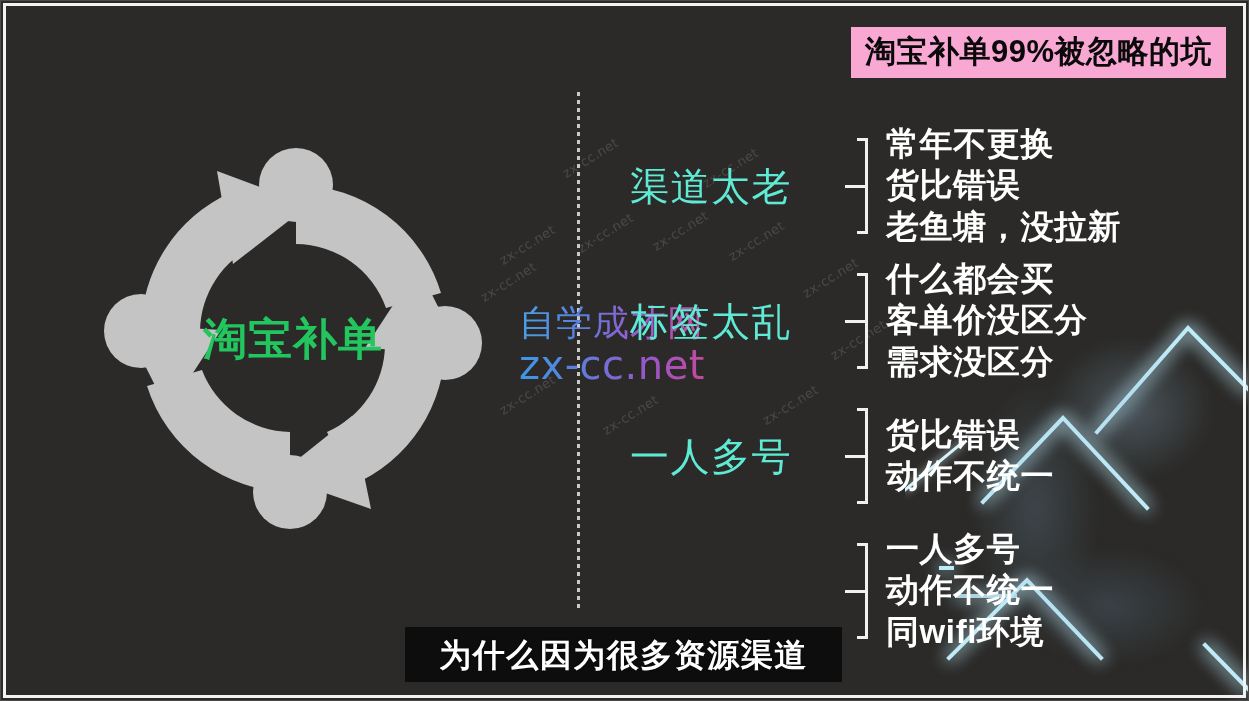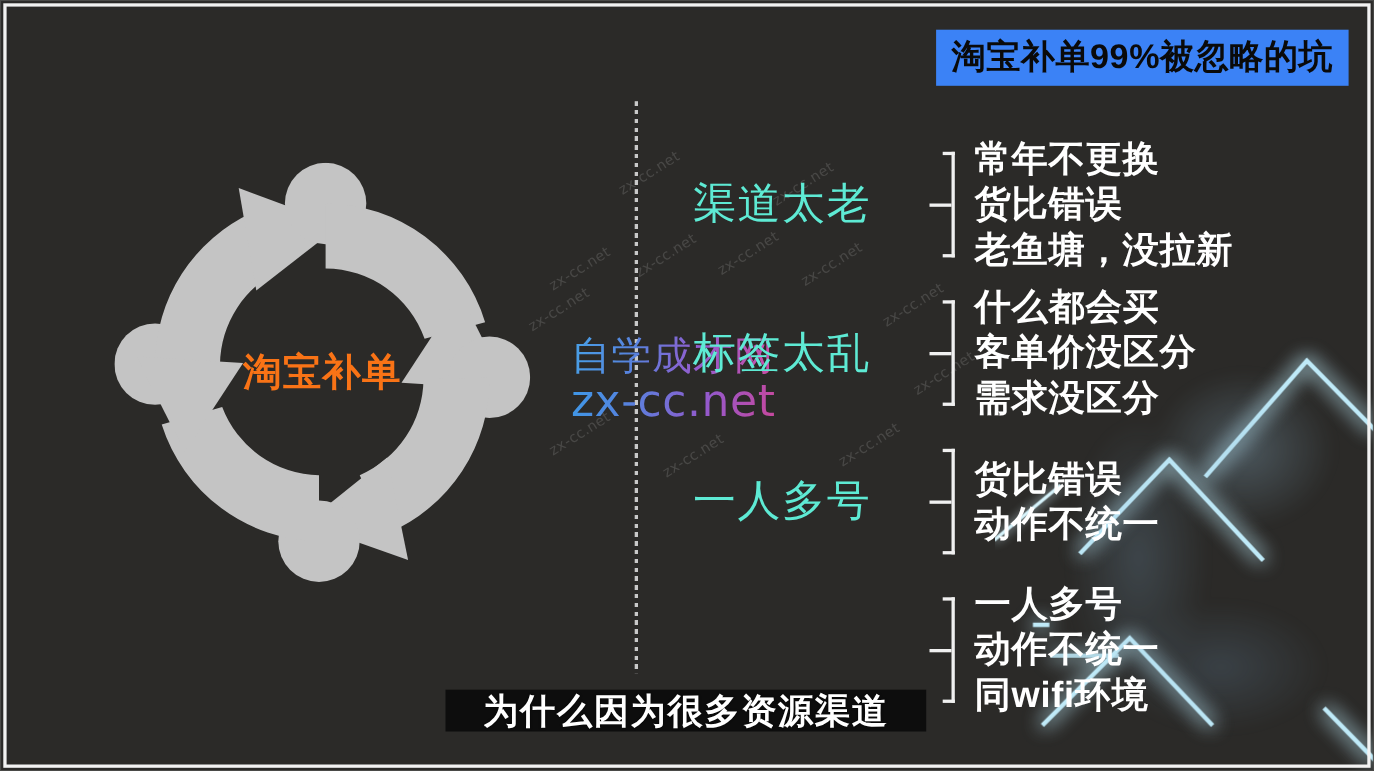--- a/index.html
+++ b/index.html
@@ -60,23 +60,23 @@
   }
   #cycle .center-text{
     position:absolute;
     left:0; top:0; width:100%; height:100%;
     display:flex; flex-direction:column;
     align-items:center; justify-content:center;
     z-index:4;
   }
   #cycle .center-text span{
     display:block;
-    color:#f97316;
+    color:#22c55e;
     font-weight:bold;
-    font-size:35px;
+    font-size:44px;
     line-height:1.18;
     letter-spacing:1px;
     white-space:nowrap;
   }
 
   
   #divider{
     position:absolute;
     left:577px; top:92px;
     width:3px; height:520px;
@@ -215,21 +215,21 @@
     font-size:33px;
     line-height:1.27;
     letter-spacing:.6px;
     white-space:nowrap;
   }
 
   
   #subtitle{
     position:absolute;
     left:405px; top:627px;
-    width:437px; height:38px;
+    width:437px; height:55px;
     background:#0d0d0d;
     display:flex; align-items:center; justify-content:center;
     z-index:30;
   }
   #subtitle .sub-text{
     color:#fff;
     font-weight:bold;
     font-size:32px;
     line-height:1;
     letter-spacing:1.5px;
@@ -337,21 +337,21 @@
       <div class="wm" style="left: 700px; top: 178px;">zx-cc.net</div>
     </div>
 
   <div id="divider"></div>
 
   <div id="wm-logo">
     <div class="wm-cn">自学成才网</div>
     <div class="wm-en">zx-cc.net</div>
   </div>
 
-  <div id="title-box" style="background: #3b82f6; text-align: center;">
+  <div id="title-box" style="background: #f9a8d4; text-align: center;">
     <div class="title-text">淘宝补单99%被忽略的坑</div>
   </div>
 
   <div id="rows">
       <div class="row">
         <div class="row-label">渠道太老</div>
         <div class="bracket">
           <div class="v"></div>
           <div class="tick-top"></div>
           <div class="tick-bot"></div>

